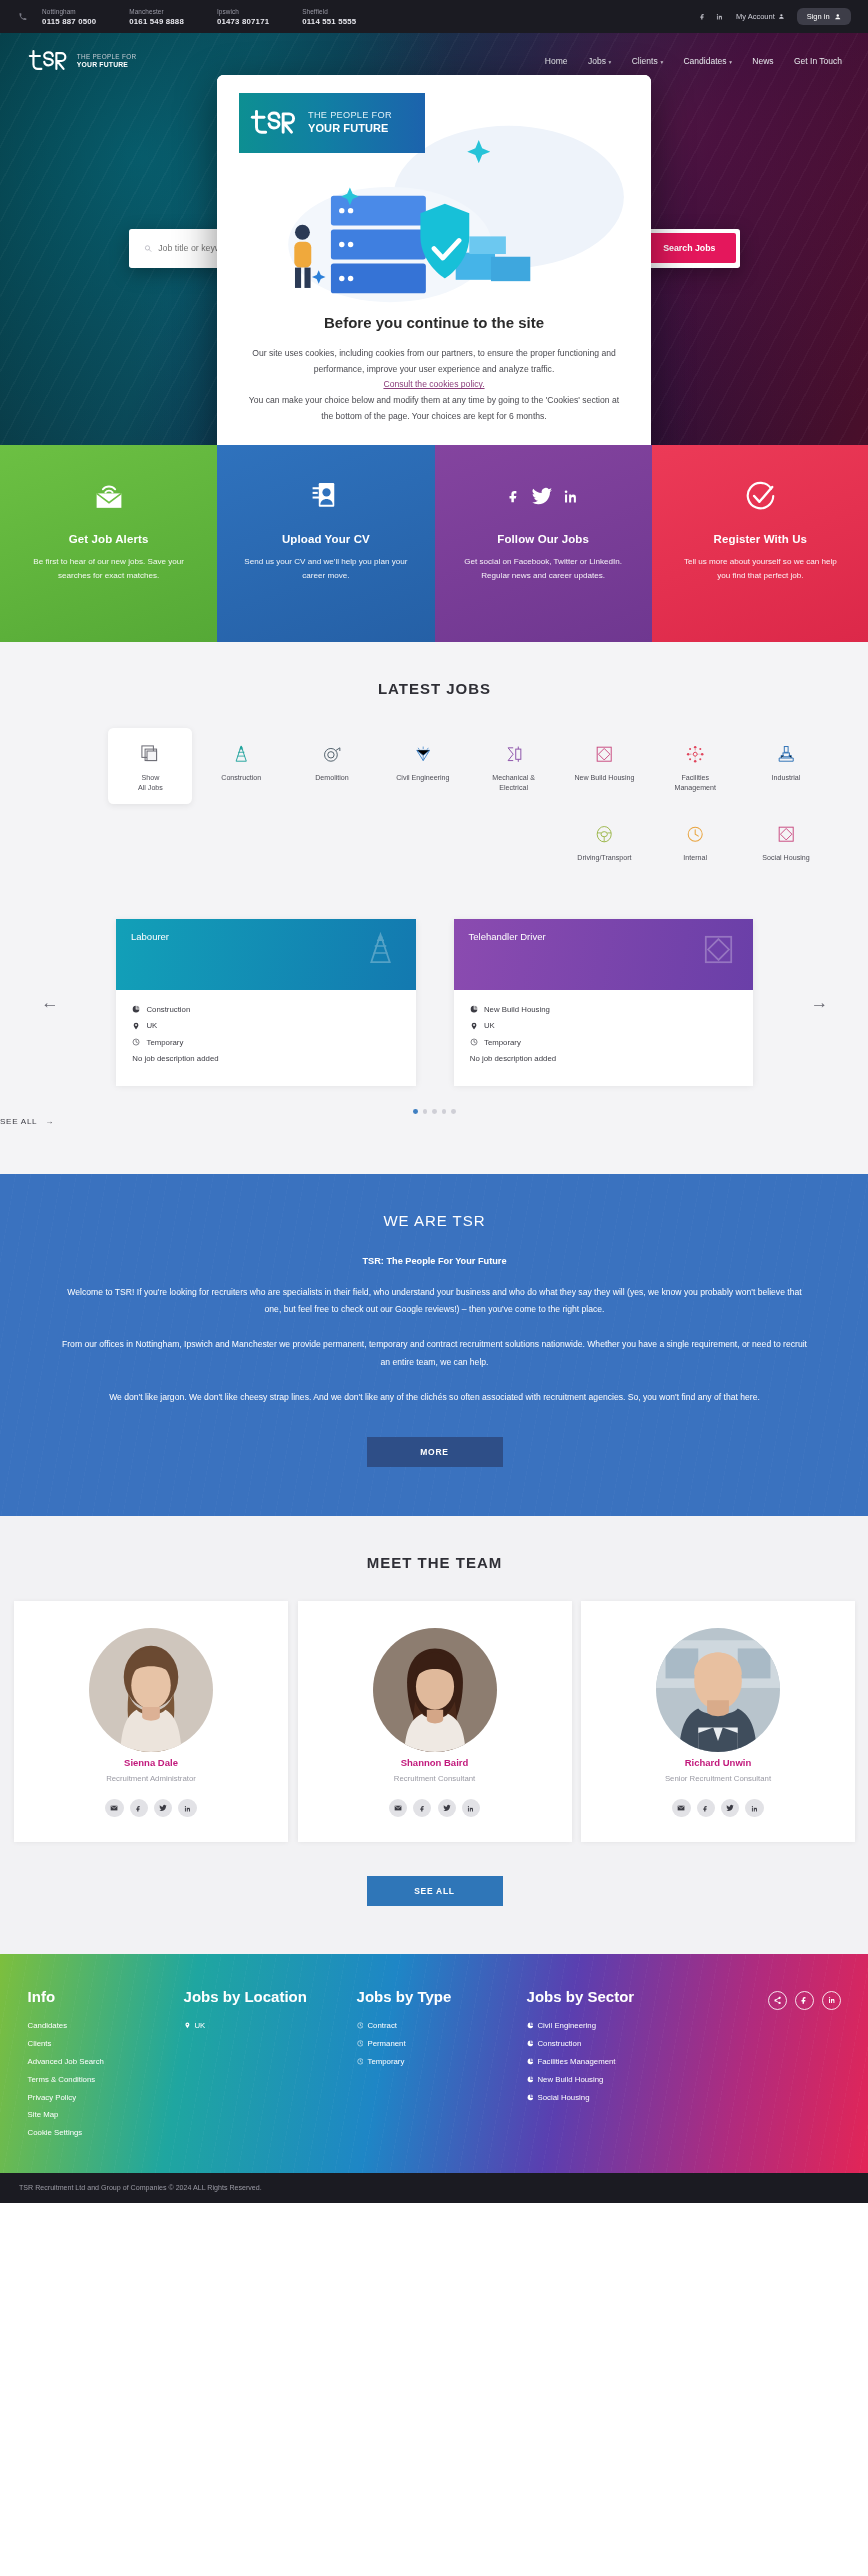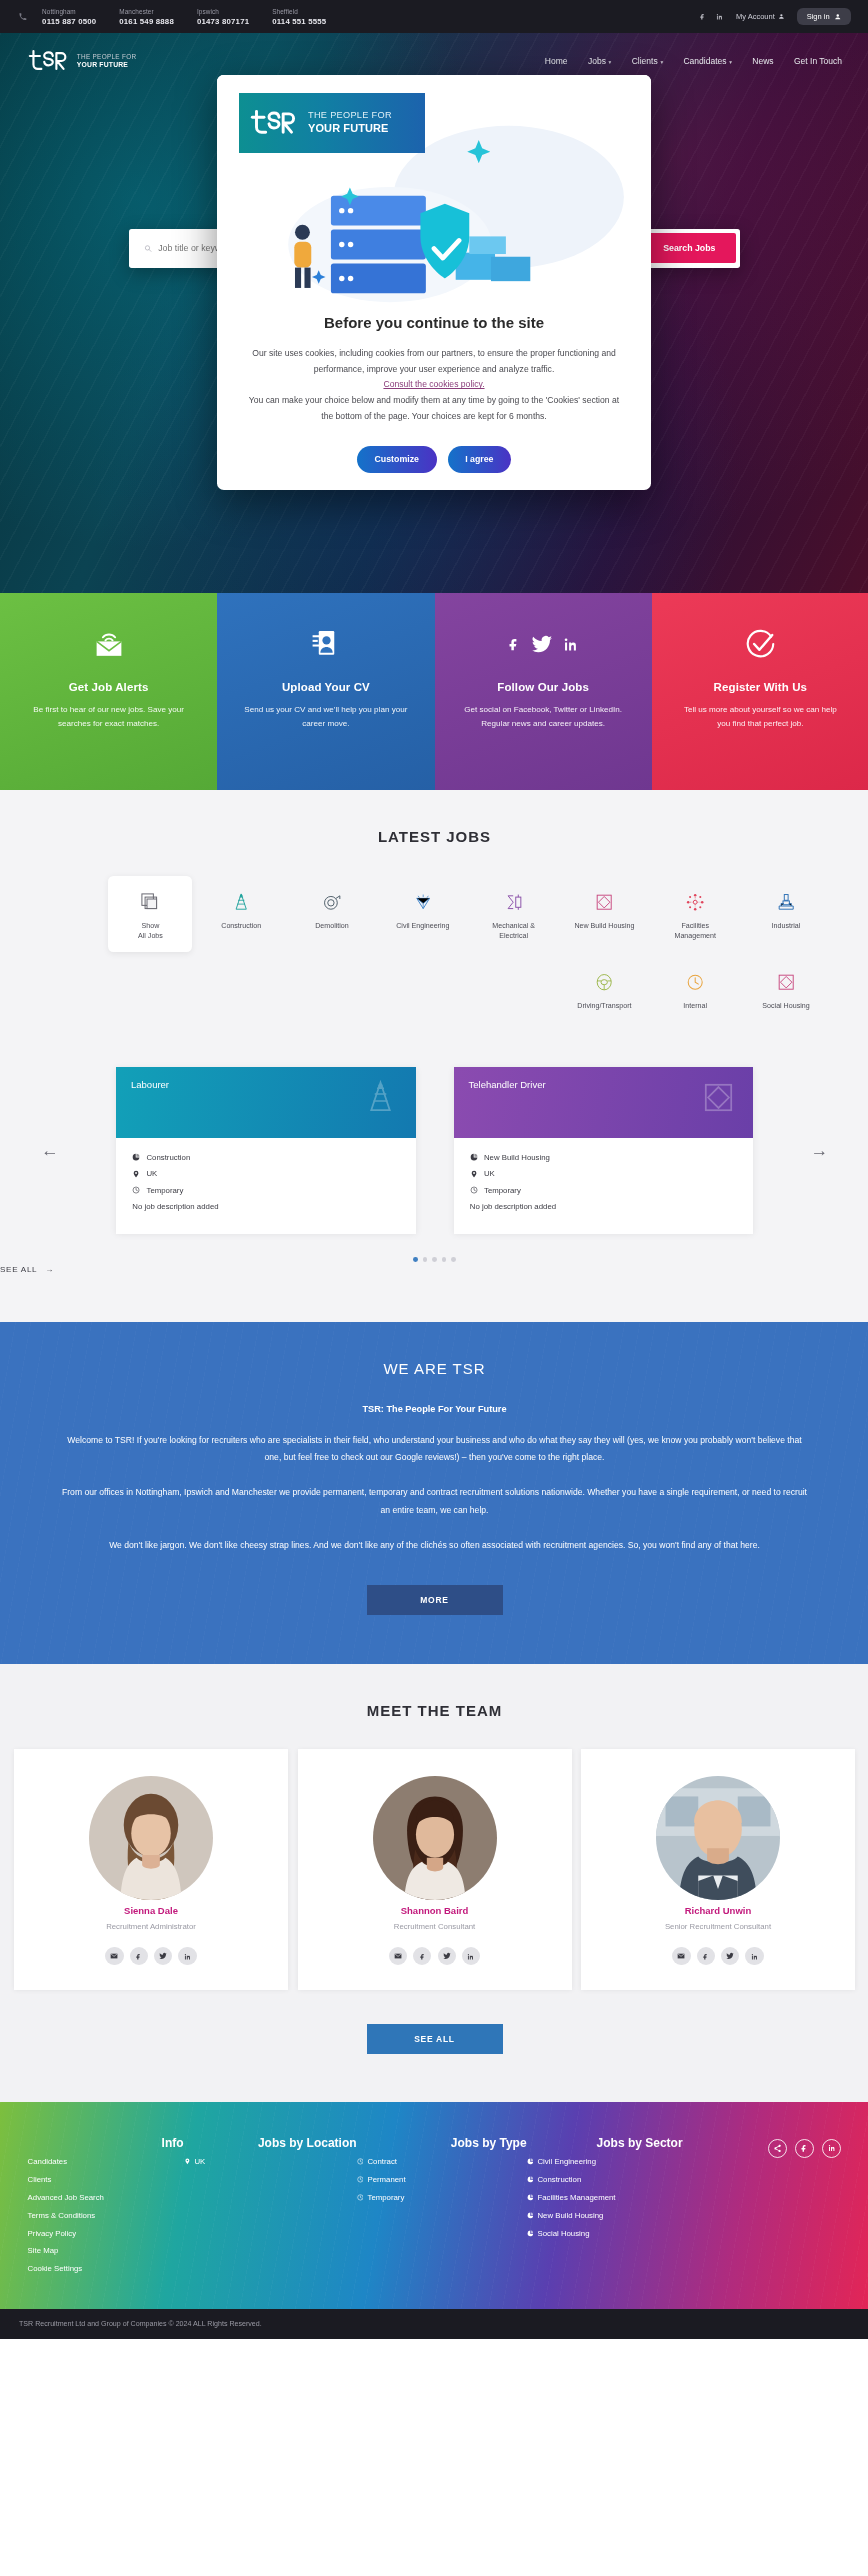--- a/index.html
+++ b/index.html
@@ -12,35 +12,35 @@
   }
   a { text-decoration:none; color:inherit; }
 
   
   .topbar {
     height:33px; background:#1b1b22; color:#d7d7dd;
     display:flex; align-items:center; padding:0 17.6px; position:relative;
     font-size:7.5px;
   }
   .topbar .phone-icon { margin-right:15px; opacity:.75; }
-  .offices { display:flex; gap:23px; }
+  .offices { display:flex; gap:33px; }
   .office-col .city { font-size:6.4px; color:#9a9aa6; letter-spacing:0.1px; line-height:1.5; }
   .office-col .num { font-size:7.8px; color:#e8e8ee; letter-spacing:0.2px; font-weight:600;}
   .topbar-right { margin-left:auto; display:flex; align-items:center; gap:12.2px; }
   .tb-social { display:flex; gap:9.5px; align-items:center; opacity:.85;}
   .tb-social svg { fill:#d0d0d8; }
   .myaccount { font-size:7.5px; color:#cfcfd8; display:flex; align-items:center; gap:3.4px; }
   .signin-btn {
     background:#3d3d48; color:#fff; font-size:7.5px; border-radius:6px;
     padding:4.1px 9.5px; display:flex; align-items:center; gap:4.8px;justify-content:space-between;
   }
 
   
   .hero {
-    position:relative; height:560px; overflow:hidden;
+    position:relative; height:412px; overflow:hidden;
     background:linear-gradient(110deg,#07323b 0%,#0b4352 26%,#102a47 52%,#2a1038 74%,#4a0f2a 100%);
   }
   .hero:before{
     content:""; position:absolute; inset:0;
     background:
       radial-gradient(circle at 16% 30%, rgba(0,160,180,.30), transparent 42%),
       radial-gradient(circle at 78% 22%, rgba(150,20,80,.34), transparent 46%),
       radial-gradient(circle at 48% 78%, rgba(20,60,120,.30), transparent 52%);
   }
   .hero:after{
@@ -180,21 +180,21 @@
   
   .footer {
     padding:34px 0 31px;
     background:linear-gradient(100deg,#7dbf3d 0%,#1fa6a0 22%,#1e86c6 44%,#5a3fb0 64%,#b02b7e 84%,#e32556 100%);
     color:#fff; position:relative;
   }
   .footer:after{content:"";position:absolute;inset:0;background:repeating-linear-gradient(100deg,rgba(255,255,255,.03) 0 0.7px,transparent 0.7px 13.6px);}
   .f-inner { width:841px; margin:0 auto; display:flex; position:relative; z-index:2; padding:0 13.6px;}
   .f-col { width:156px; }
   .f-col.loc { width:173px; } .f-col.type { width:170px; }
-  .f-col h4 { font-size:12px; font-weight:700; margin-bottom:3px;text-align:right; }
+  .f-col h4 { font-size:15px; font-weight:700; margin-bottom:12px; }
   .f-col li { list-style:none; font-size:7.8px; line-height:2.3; display:flex; align-items:center; gap:4.1px; }
   .f-social { margin-left:auto; display:flex; gap:8.1px; align-items:flex-start; padding-top:2.7px;}
   .f-social i {
     width:19px; height:19px; border-radius:50%; border:1px solid rgba(255,255,255,.85);
     display:flex; align-items:center; justify-content:center;
   }
   .copyright {
     background:#1b1b22; color:#9a9aa4; font-size:7.1px; padding:11px 0 11px 19px;
   }
   svg { display:block; }

